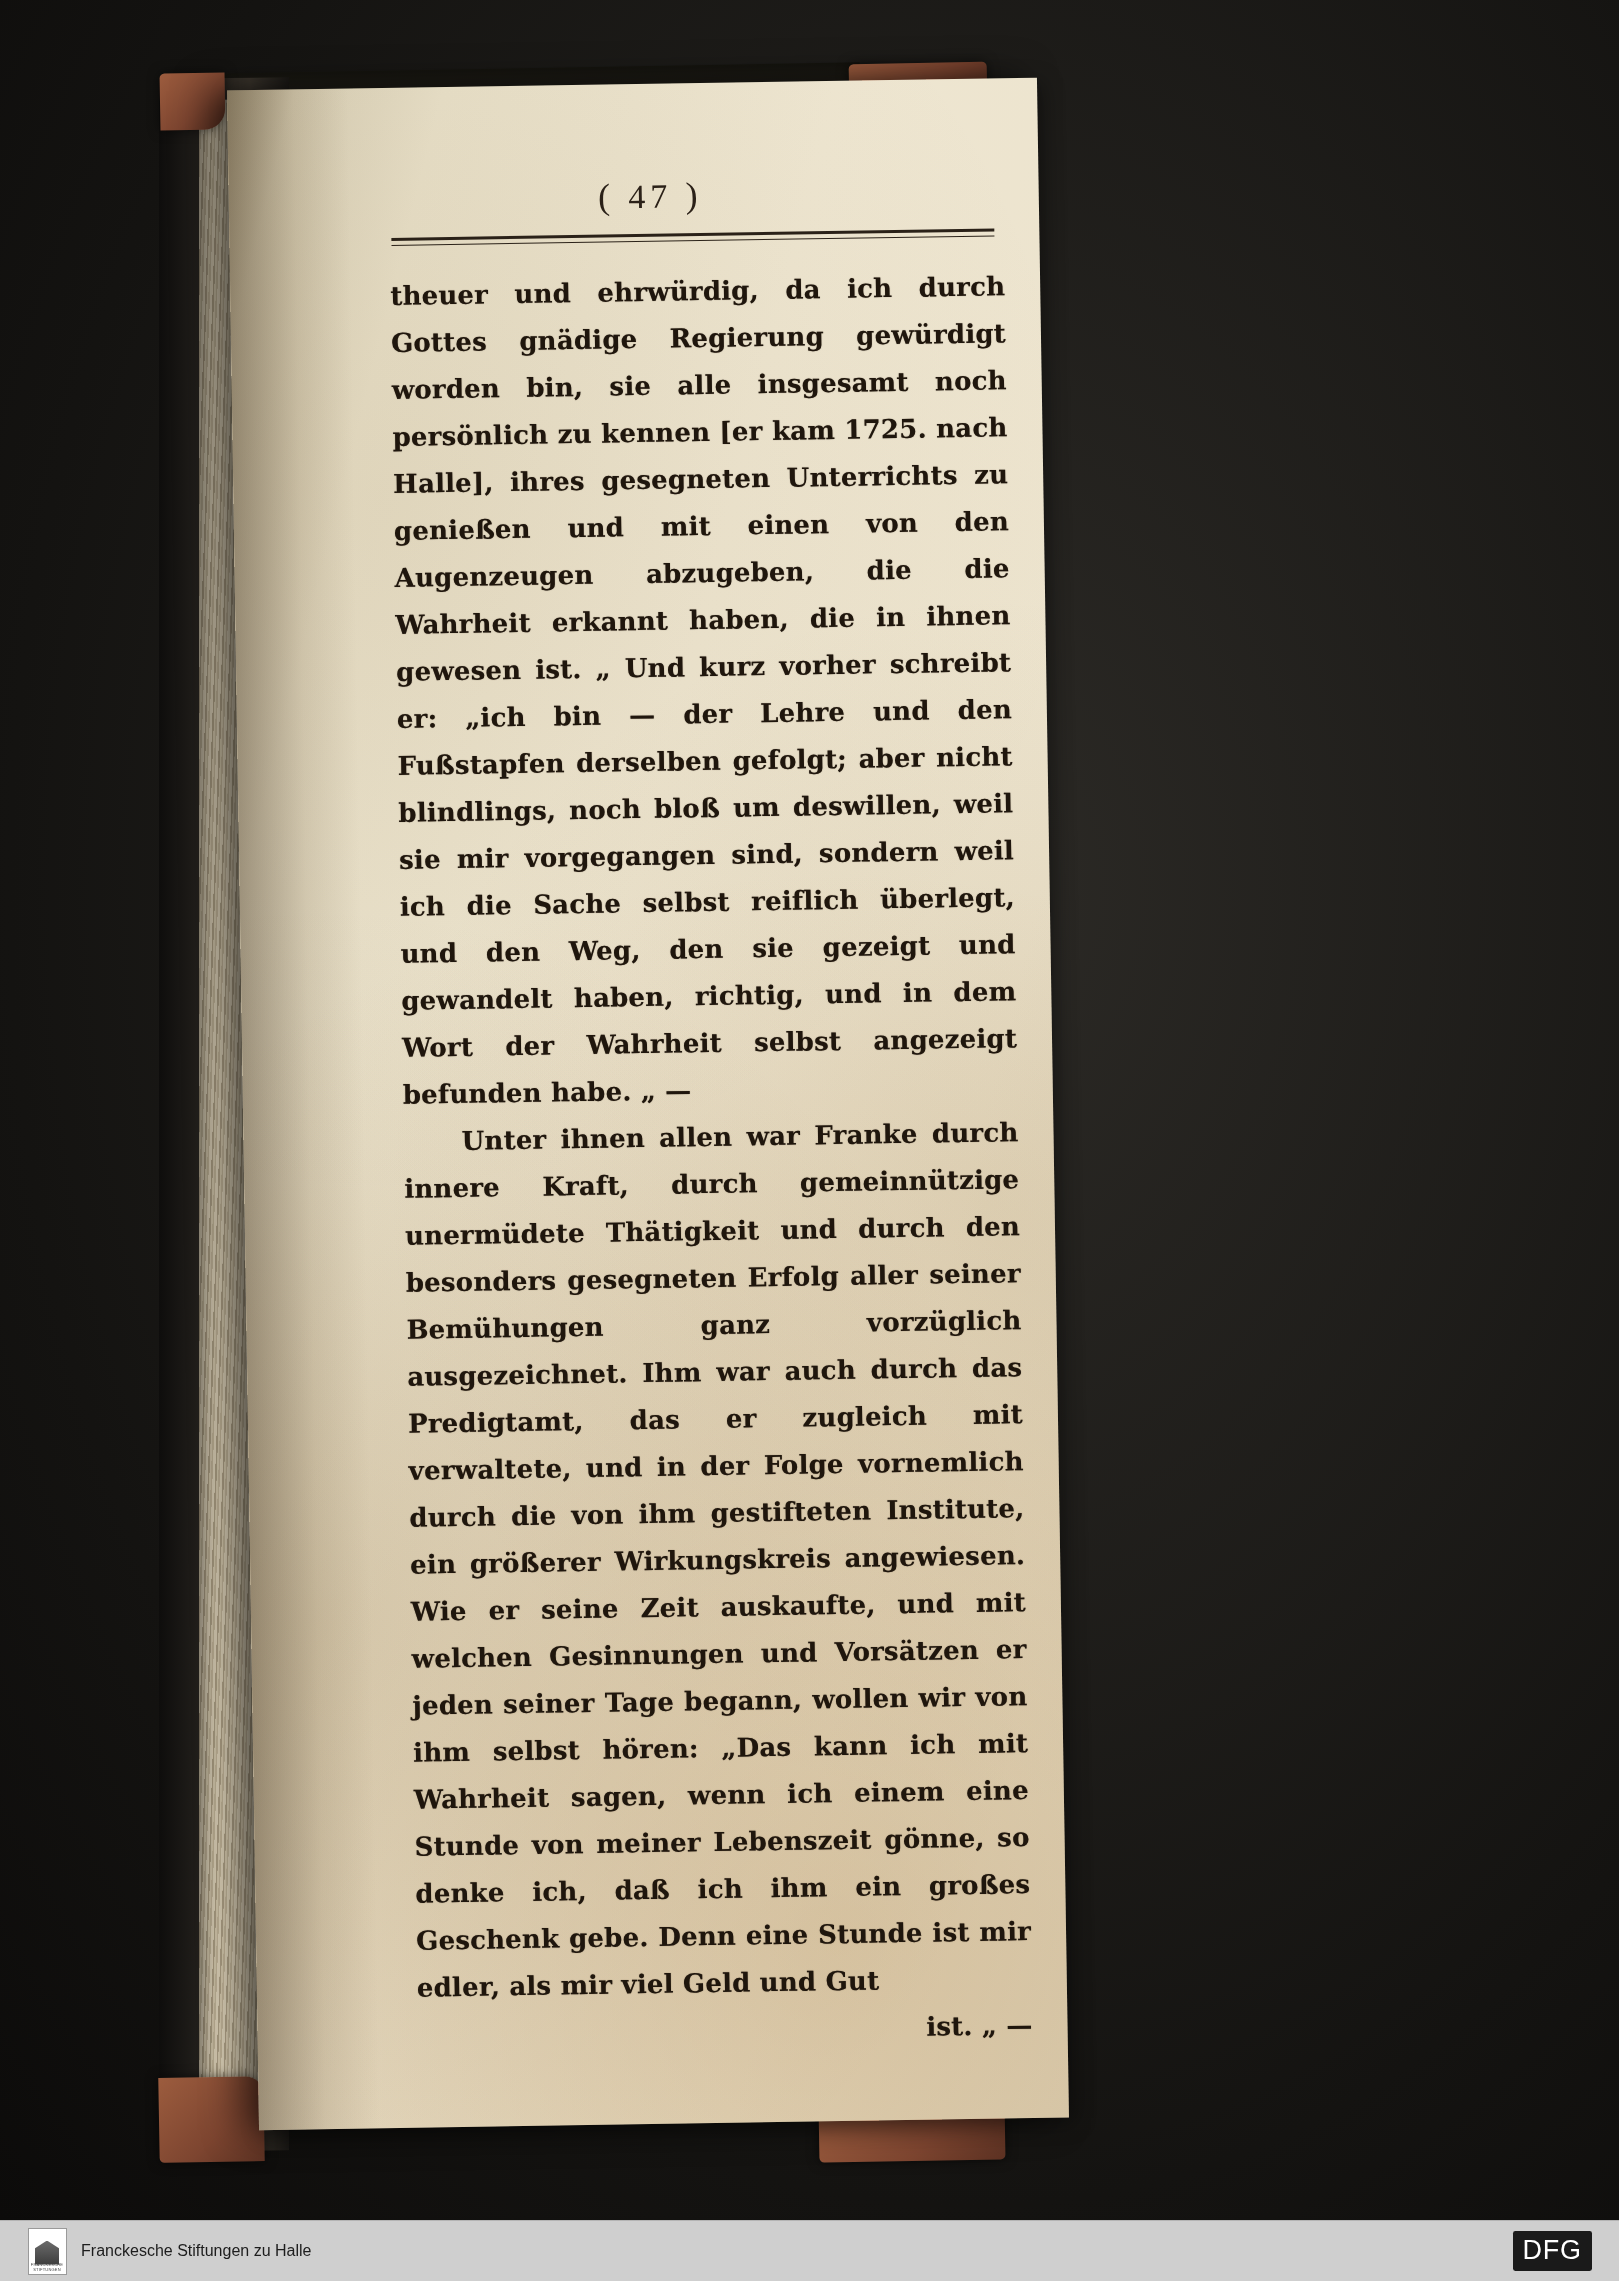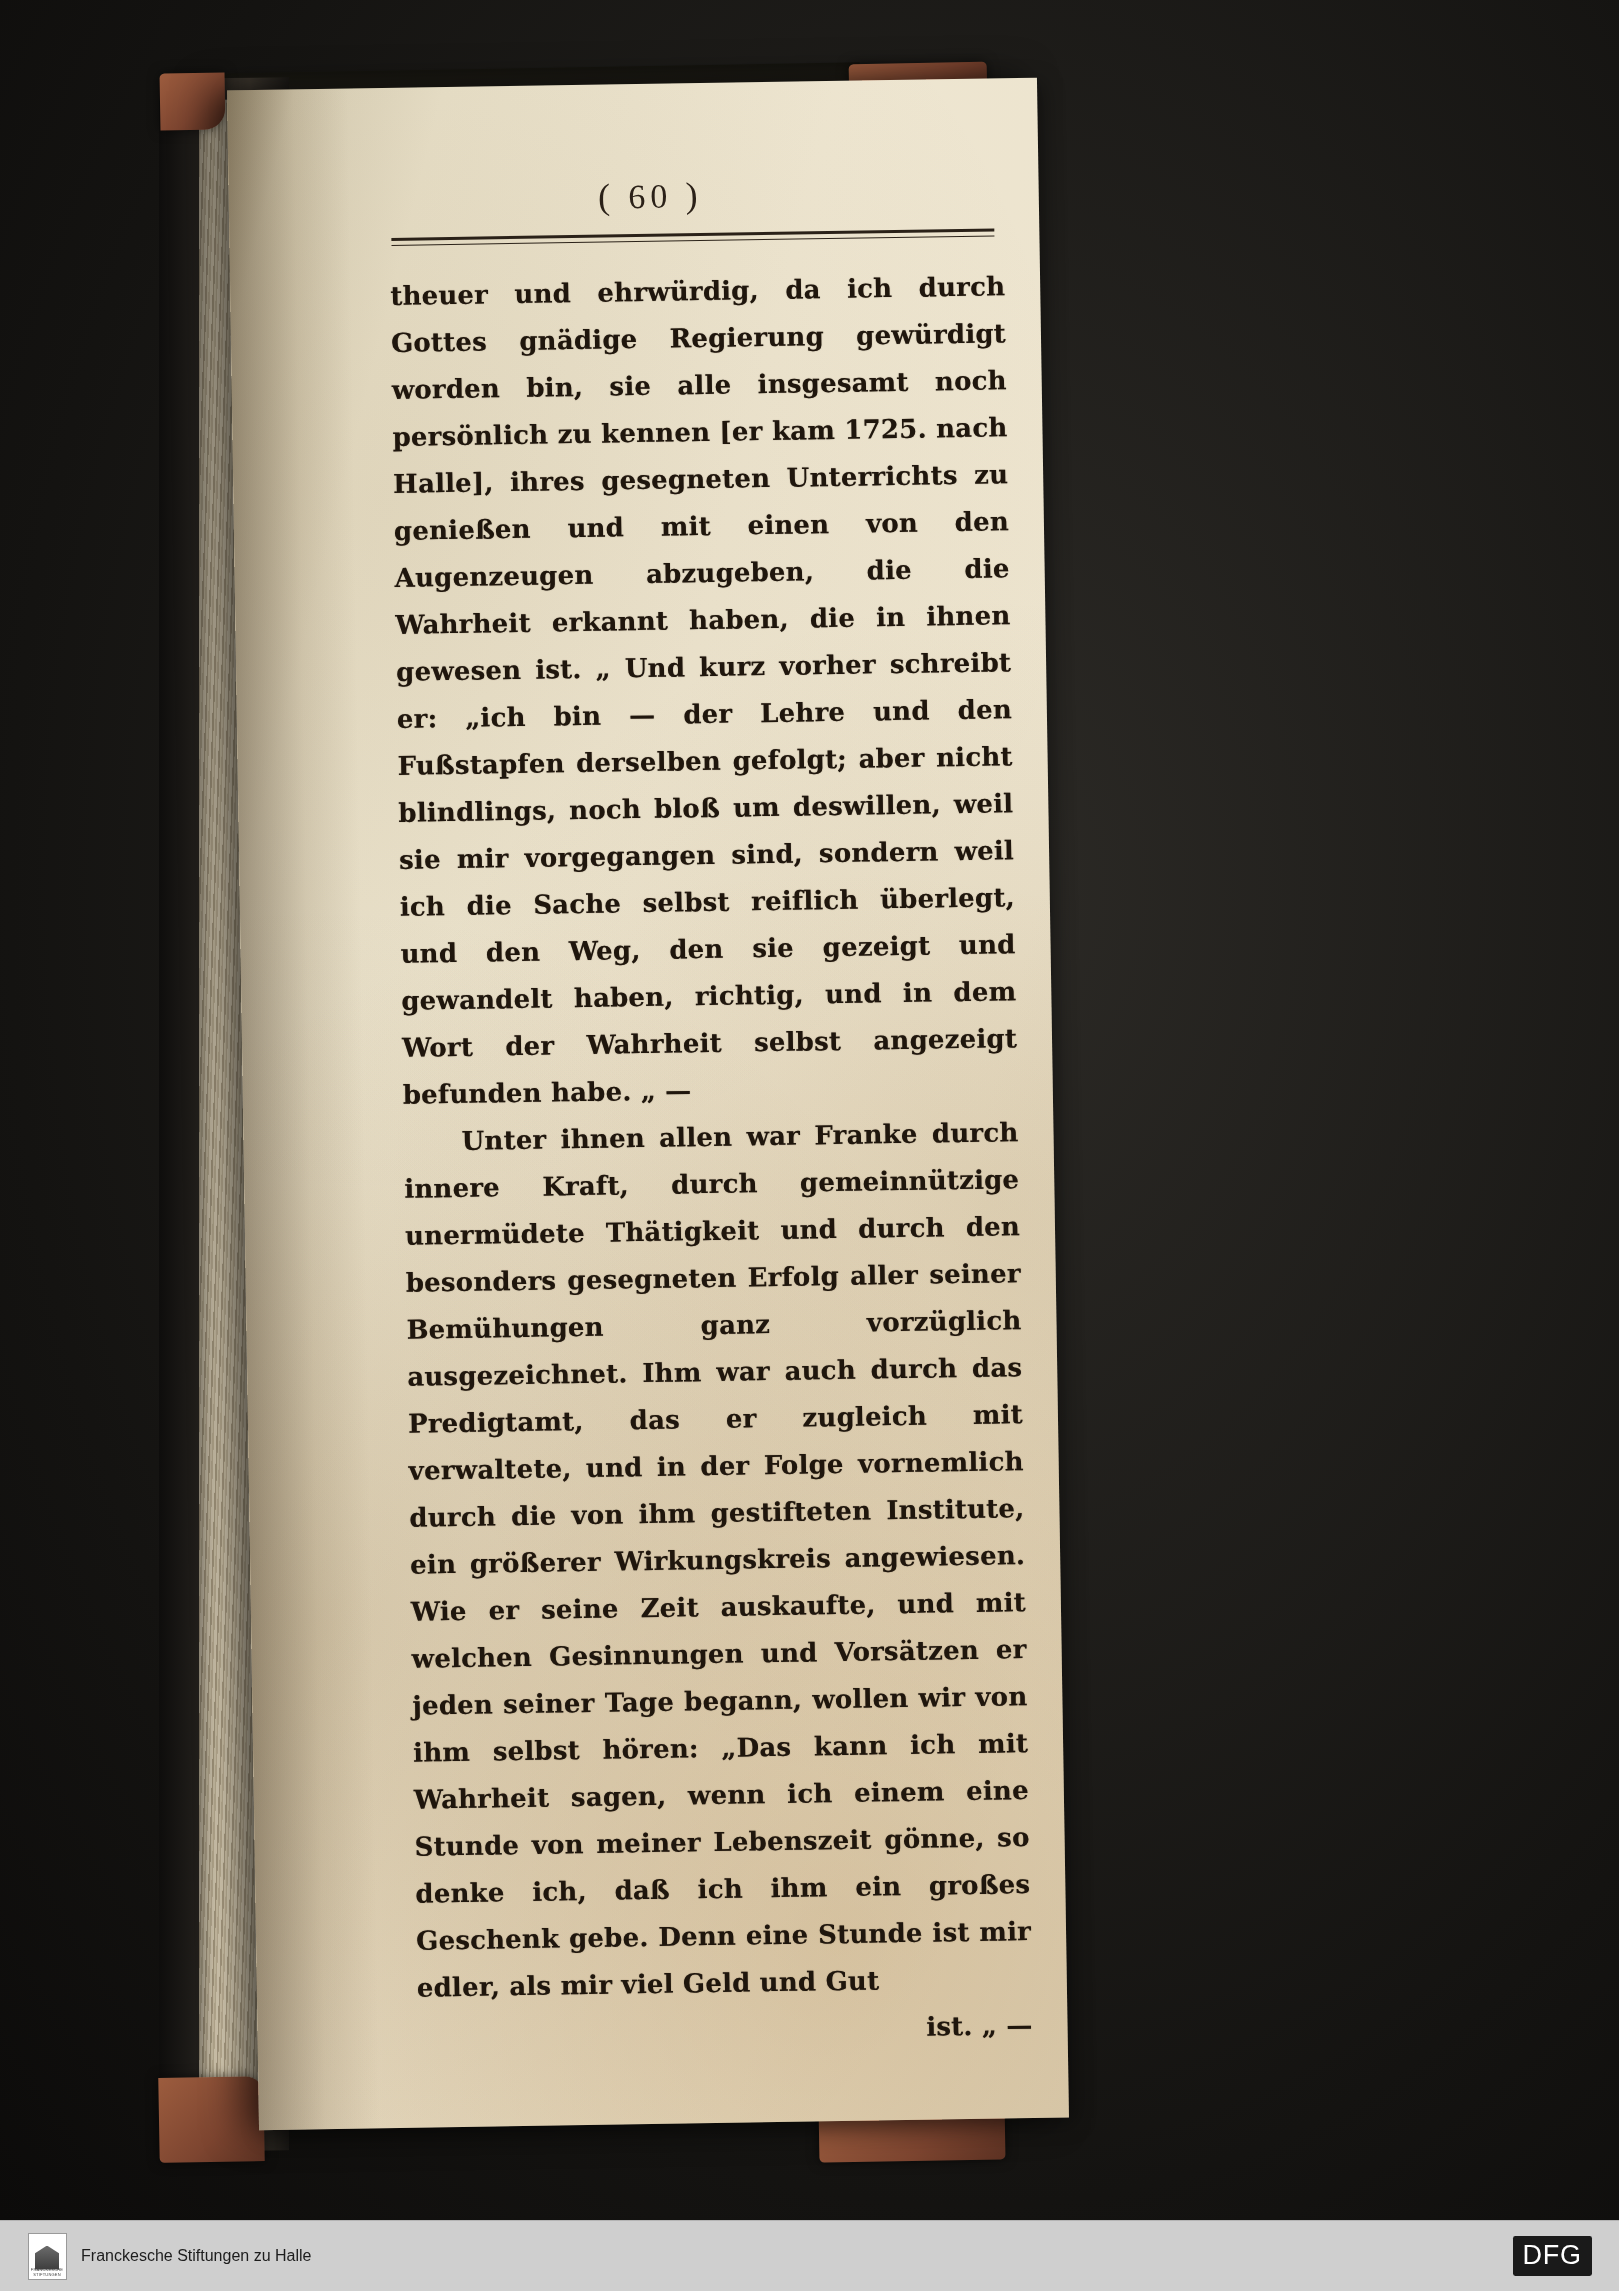--- a/index.html
+++ b/index.html
@@ -175,21 +175,21 @@
 
   
   .body-text { filter: contrast(1.05); }
 
   
   #footer-bar {
     position: absolute;
     left: 0;
     top: 2220px;
     width: 1619px;
-    height: 71px;
+    height: 61px;
     background: #cfcfcf;
     border-top: 0.8px solid #b4b4b4;
     display: flex;
     align-items: center;
     justify-content: space-between;
     padding: 0 27.5px;
     box-sizing: border-box;
   }
   .footer-left {
     display: flex;
@@ -255,21 +255,21 @@
   <div class="corner-leather corner-tr"></div>
   <div class="corner-leather corner-bl"></div>
   <div class="corner-leather corner-br"></div>
 
   <div class="page-sheet"></div>
 
   <div class="text-block">
 
     <div class="folio">
       <span class="paren">(</span>
-      <span>60</span>
+      <span>47</span>
       <span class="paren">)</span>
     </div>
 
     <div class="rule"></div>
 
     <div class="body-text">
       <p>theuer und ehrwürdig, da ich durch Gottes gnädige Regierung gewürdigt worden bin, sie alle insgesamt noch persönlich zu kennen [er kam 1725. nach Halle], ihres gesegneten Unterrichts zu genießen und mit einen von den Augenzeugen abzugeben, die die Wahrheit erkannt haben, die in ihnen gewesen ist. „ Und kurz vorher schreibt er: „ich bin — der Lehre und den Fußstapfen derselben gefolgt; aber nicht blindlings, noch bloß um deswillen, weil sie mir vorgegangen sind, sondern weil ich die Sache selbst reiflich überlegt, und den Weg, den sie gezeigt und gewandelt haben, richtig, und in dem Wort der Wahrheit selbst angezeigt befunden habe. „ —</p>
       <p class="indent">Unter ihnen allen war Franke durch innere Kraft, durch gemeinnützige unermüdete Thätigkeit und durch den besonders gesegneten Erfolg aller seiner Bemühungen ganz vorzüglich ausgezeichnet. Ihm war auch durch das Predigtamt, das er zugleich mit verwaltete, und in der Folge vornemlich durch die von ihm gestifteten Institute, ein größerer Wirkungskreis angewiesen. Wie er seine Zeit auskaufte, und mit welchen Gesinnungen und Vorsätzen er jeden seiner Tage begann, wollen wir von ihm selbst hören: „Das kann ich mit Wahrheit sagen, wenn ich einem eine Stunde von meiner Lebenszeit gönne, so denke ich, daß ich ihm ein großes Geschenk gebe. Denn eine Stunde ist mir edler, als mir viel Geld und Gut</p>
       <p class="closing">ist. „ —</p>
     </div>

